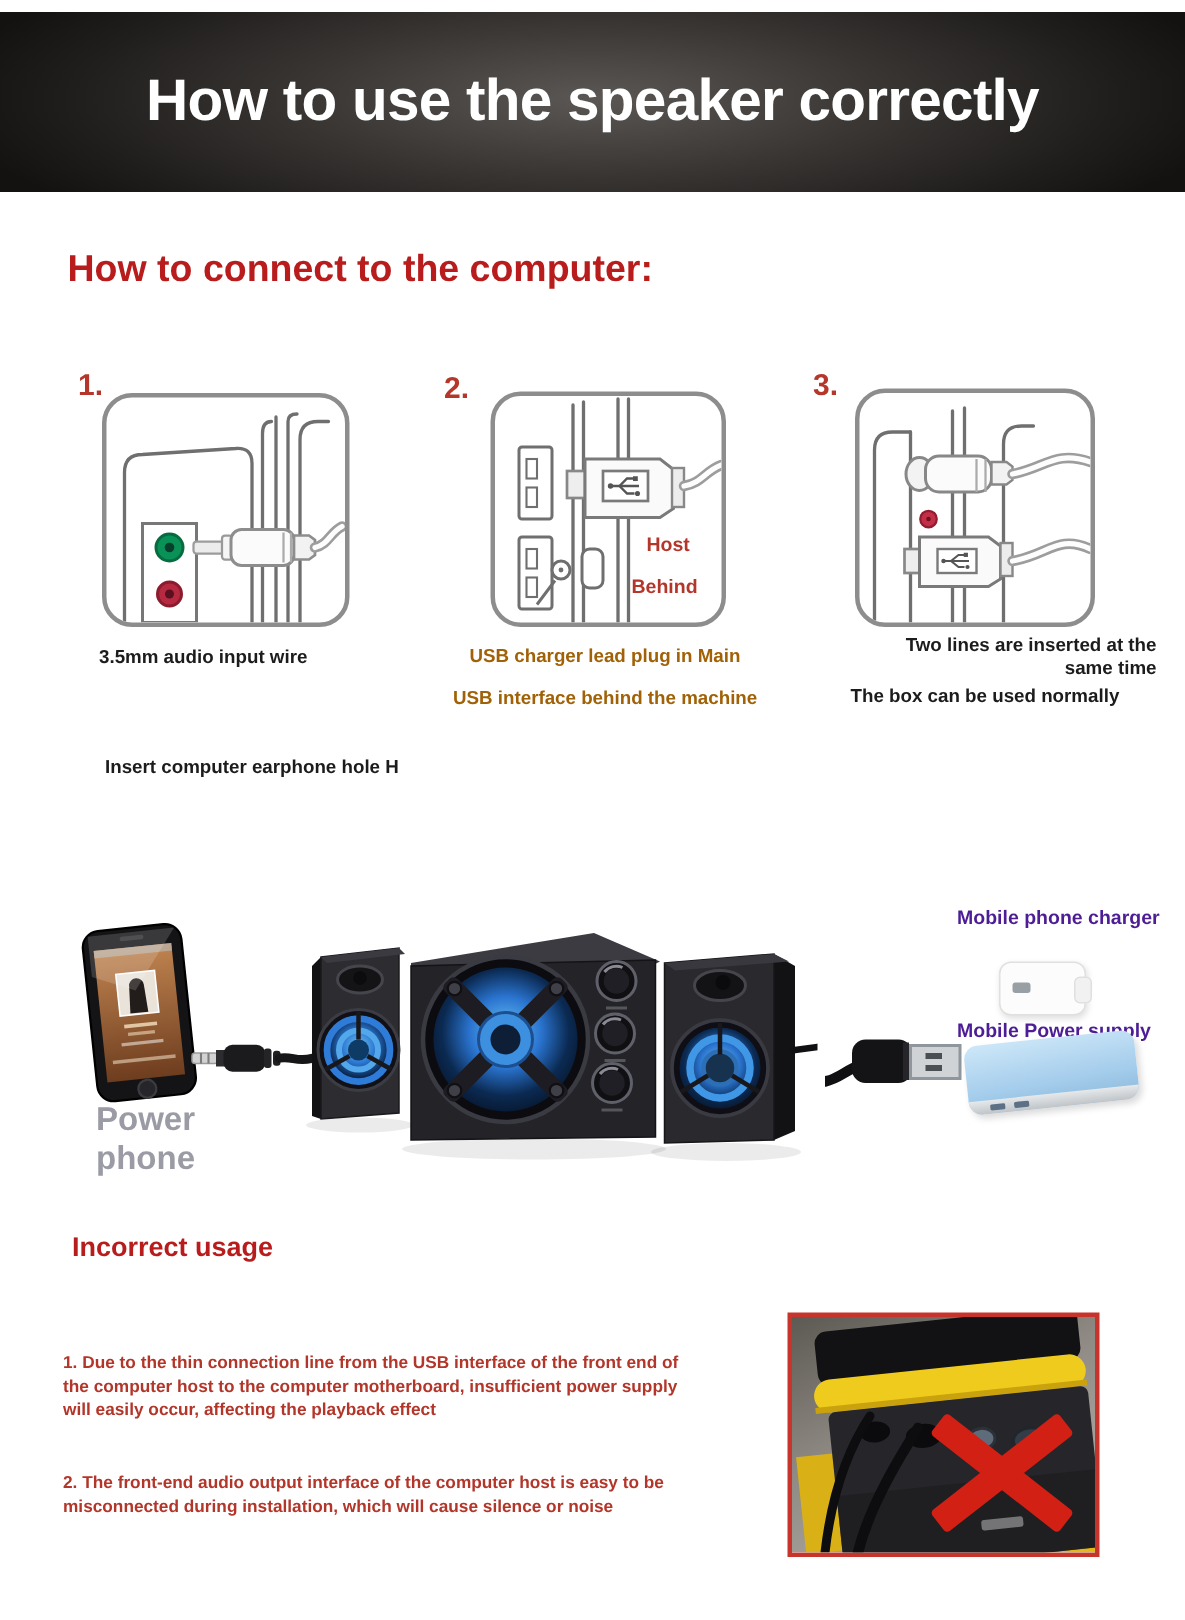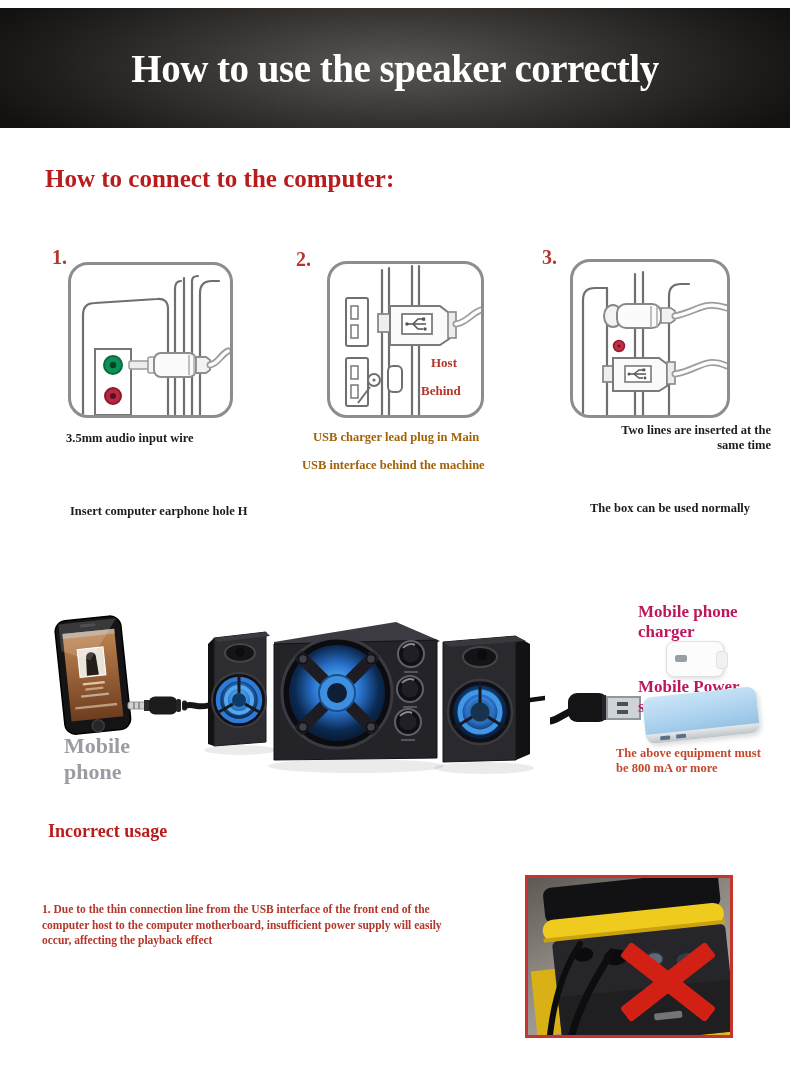--- a/index.html
+++ b/index.html
@@ -1,17 +1,17 @@
 <!DOCTYPE html>
 <html><head>
 <meta charset="utf-8">
 <style>
   html,body{margin:0;padding:0;background:#fff;}
   #canvas{position:relative;width:790px;height:1048px;background:#ffffff;overflow:hidden;
-          font-family:Liberation Serif, serif;}
+          font-family:Liberation Sans, sans-serif;}
   
   .banner{position:absolute;top:8px;left:0;width:790px;height:120px;
           background:radial-gradient(ellipse 55% 95% at 50% 48%, #5b5755 0%, #383533 45%, #201e1c 80%, #141211 100%);
           display:flex;align-items:center;justify-content:center;}
   .banner-title{color:#ffffff;font-size:39px;font-weight:bold;letter-spacing:-0.5px;white-space:nowrap;}
   
   .h-section{position:absolute;font-weight:bold;color:#b91c1c;white-space:nowrap;}
   #h-computer{left:45px;top:165px;font-size:25px;}
   #h-mobile{left:48px;top:548px;font-size:25px;}
   #h-incorrect{left:48px;top:821px;font-size:18px;}
@@ -23,29 +23,29 @@
   #fig1{left:68px;top:262px;width:165px;height:156px;}
   #fig2{left:327px;top:261px;width:157px;height:157px;}
   #fig3{left:570px;top:259px;width:160px;height:159px;}
   .fig-label{position:absolute;color:#b3362a;font-weight:bold;font-size:13px;}
   #lbl-host{left:431px;top:355px;text-align:center;} #lbl-behind{left:421px;top:383px;}
   
   .cap{position:absolute;font-size:12.5px;font-weight:bold;color:#1c1c1c;line-height:14.5px;}
   .cap.red{color:#a16207;}
   #cap1a{left:66px;top:431px;} #cap1b{left:70px;top:460px;margin-top:44px;}
   #cap2a{left:313px;top:430px;} #cap2b{left:302px;top:458px;text-align:center;}
-  #cap3a{left:591px;top:423px;width:180px;text-align:right;} #cap3b{left:590px;top:457px;margin-top:44px;}
+  #cap3a{left:591px;top:423px;width:180px;text-align:right;} #cap3b{left:567px;top:457px;}
   
   #phone{position:absolute;left:58px;top:616px;width:72px;height:120px;transform:rotate(-6deg);}
   #phone-label{position:absolute;left:64px;top:733px;width:120px;font-size:22px;font-weight:bold;
                color:#9b9ba5;line-height:26px;}
   #audio-plug{position:absolute;left:126px;top:690px;width:82px;height:32px;}
   #speaker{position:absolute;left:200px;top:608px;width:345px;height:188px;}
   #usb-plug{position:absolute;left:550px;top:683px;width:94px;height:48px;}
-  .m-label{position:absolute;font-size:17px;font-weight:bold;color:#be185d;line-height:20px;}
+  .m-label{position:absolute;font-size:13px;font-weight:bold;color:#4c1d95;line-height:20px;}
   #charger-label{left:638px;top:602px;width:145px;}
   #power-label{left:638px;top:677px;width:150px;}
   #charger-icon{position:absolute;left:666px;top:641px;width:56px;height:34px;background:#fcfcfc;
                 border:1px solid #e0e0e0;border-radius:8px;box-shadow:1px 2px 4px rgba(0,0,0,0.12);}
   #charger-icon .port{position:absolute;left:8px;top:13px;width:12px;height:7px;background:#98a0a6;border-radius:2px;}
   #charger-icon .nub{position:absolute;right:-5px;top:9px;width:10px;height:16px;background:#f1f1f1;
                      border:1px solid #e0e0e0;border-radius:4px;}
   #power-bank{position:absolute;left:644px;top:692px;width:114px;height:46px;transform:rotate(-6deg);
               border-radius:9px;background:linear-gradient(175deg,#cde7f8 0%,#a5cdec 60%,#8cb8da 100%);
               box-shadow:2px 3px 5px rgba(0,0,0,0.15);}
@@ -198,21 +198,21 @@
       <circle cx="35" cy="41" r="5" fill="#221c1a"></circle>
       <path d="M30,42 q5,-4 10,0 l1,17 h-12 z" fill="#221c1a"></path>
       <rect x="24" y="66" width="22" height="2.4" fill="#f0d9b8" opacity="0.85"></rect>
       <rect x="26" y="71.5" width="18" height="2.2" fill="#f0d9b8" opacity="0.6"></rect>
       <rect x="21" y="78" width="28" height="2.2" fill="#ffffff" opacity="0.5"></rect>
       <rect x="14" y="89" width="42" height="2.4" fill="#d8c2a5" opacity="0.7"></rect>
       <circle cx="35" cy="110" r="6" fill="#26262a" stroke="#3c3c40" stroke-width="1.5"></circle>
       <path d="M6,5 L64,5 L34,44 L6,32 Z" fill="#ffffff" opacity="0.16"></path>
     </svg>
   </div>
-  <div id="phone-label">Mobile phone</div>
+  <div id="phone-label">Power phone</div>
 
   <div id="audio-plug">
     <svg width="82" height="32" viewBox="0 0 82 32">
       <rect x="2" y="12" width="17" height="7" rx="2" fill="#d2d2d2" stroke="#9a9a9a" stroke-width="1"></rect>
       <path d="M8,12 V19 M13,12 V19" stroke="#7c7c7c" stroke-width="1.4"></path>
       <rect x="18" y="10" width="6" height="11" fill="#2c2c2e"></rect>
       <rect x="23" y="6.5" width="28" height="18" rx="6" fill="#1b1b1d"></rect>
       <rect x="50" y="9" width="5" height="13" rx="2" fill="#242426"></rect>
       <rect x="56" y="10.5" width="5" height="10" rx="2" fill="#1f1f21"></rect>
       <path d="M60,15.5 C68,13.5 72,18.5 82,15.5" stroke="#161618" stroke-width="6" fill="none" stroke-linecap="round"></path>
@@ -320,24 +320,24 @@
   <div id="charger-icon">
     <div class="port"></div>
     <div class="nub"></div>
   </div>
   <div class="m-label" id="power-label">Mobile Power supply</div>
   <div id="power-bank">
     <div class="edge"></div>
     <div class="slot s1"></div>
     <div class="slot s2"></div>
   </div>
-  <div id="power-note">The above equipment must be 800 mA or more</div>
 
   <div class="h-section" id="h-incorrect">Incorrect usage</div>
   <div class="warn" id="warn1">1. Due to the thin connection line from the USB interface of the front end of the computer host to the computer motherboard, insufficient power supply will easily occur, affecting the playback effect</div>
+  <div class="warn" id="warn2">2. The front-end audio output interface of the computer host is easy to be misconnected during installation, which will cause silence or noise</div>
 
   <div id="photo">
     <svg width="202" height="157" viewBox="0 0 202 157">
       <defs>
         <linearGradient id="bgg" x1="0" y1="0" x2="0.6" y2="1">
           <stop offset="0" stop-color="#5d5953"></stop>
           <stop offset="0.5" stop-color="#8f8a84"></stop>
           <stop offset="1" stop-color="#b0aba4"></stop>
         </linearGradient>
       </defs>

